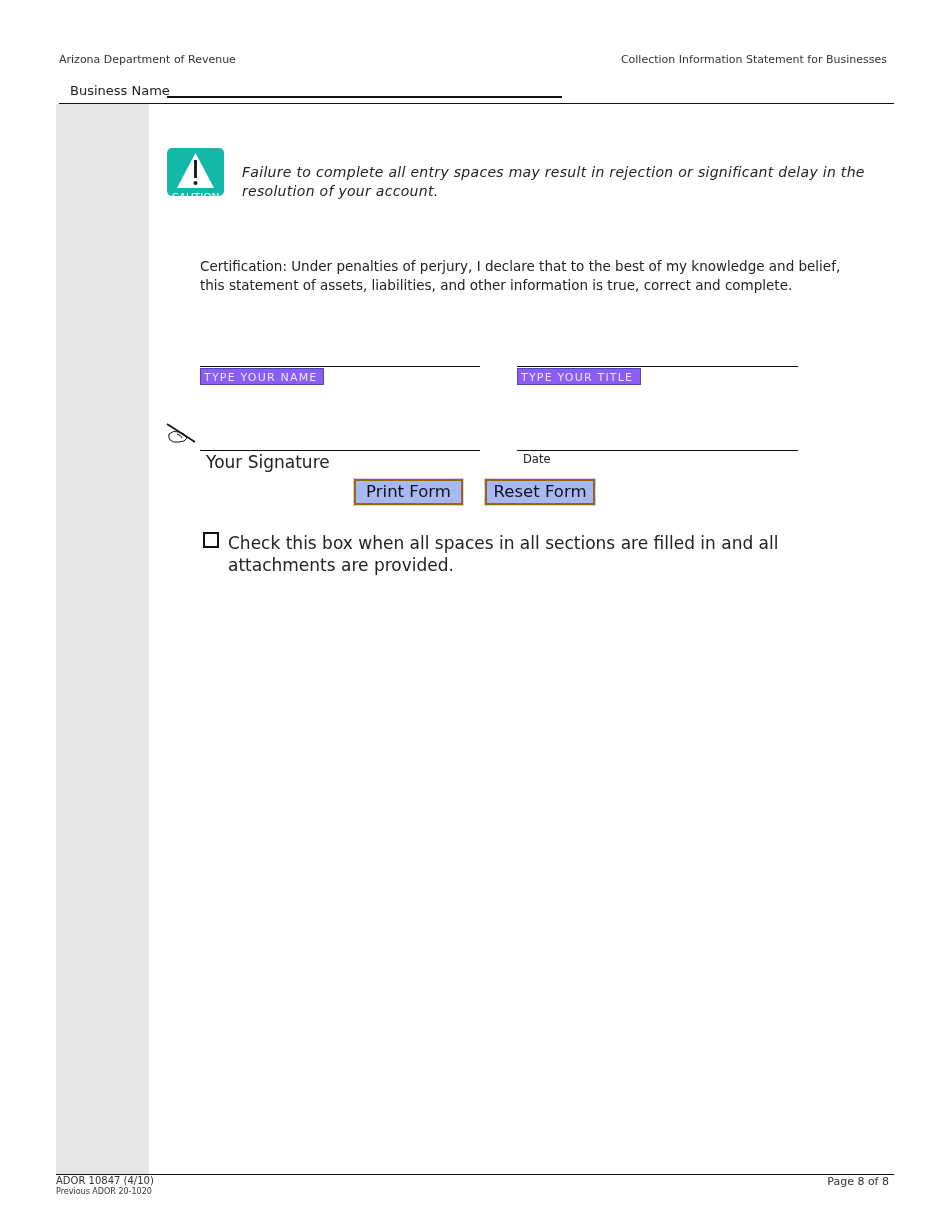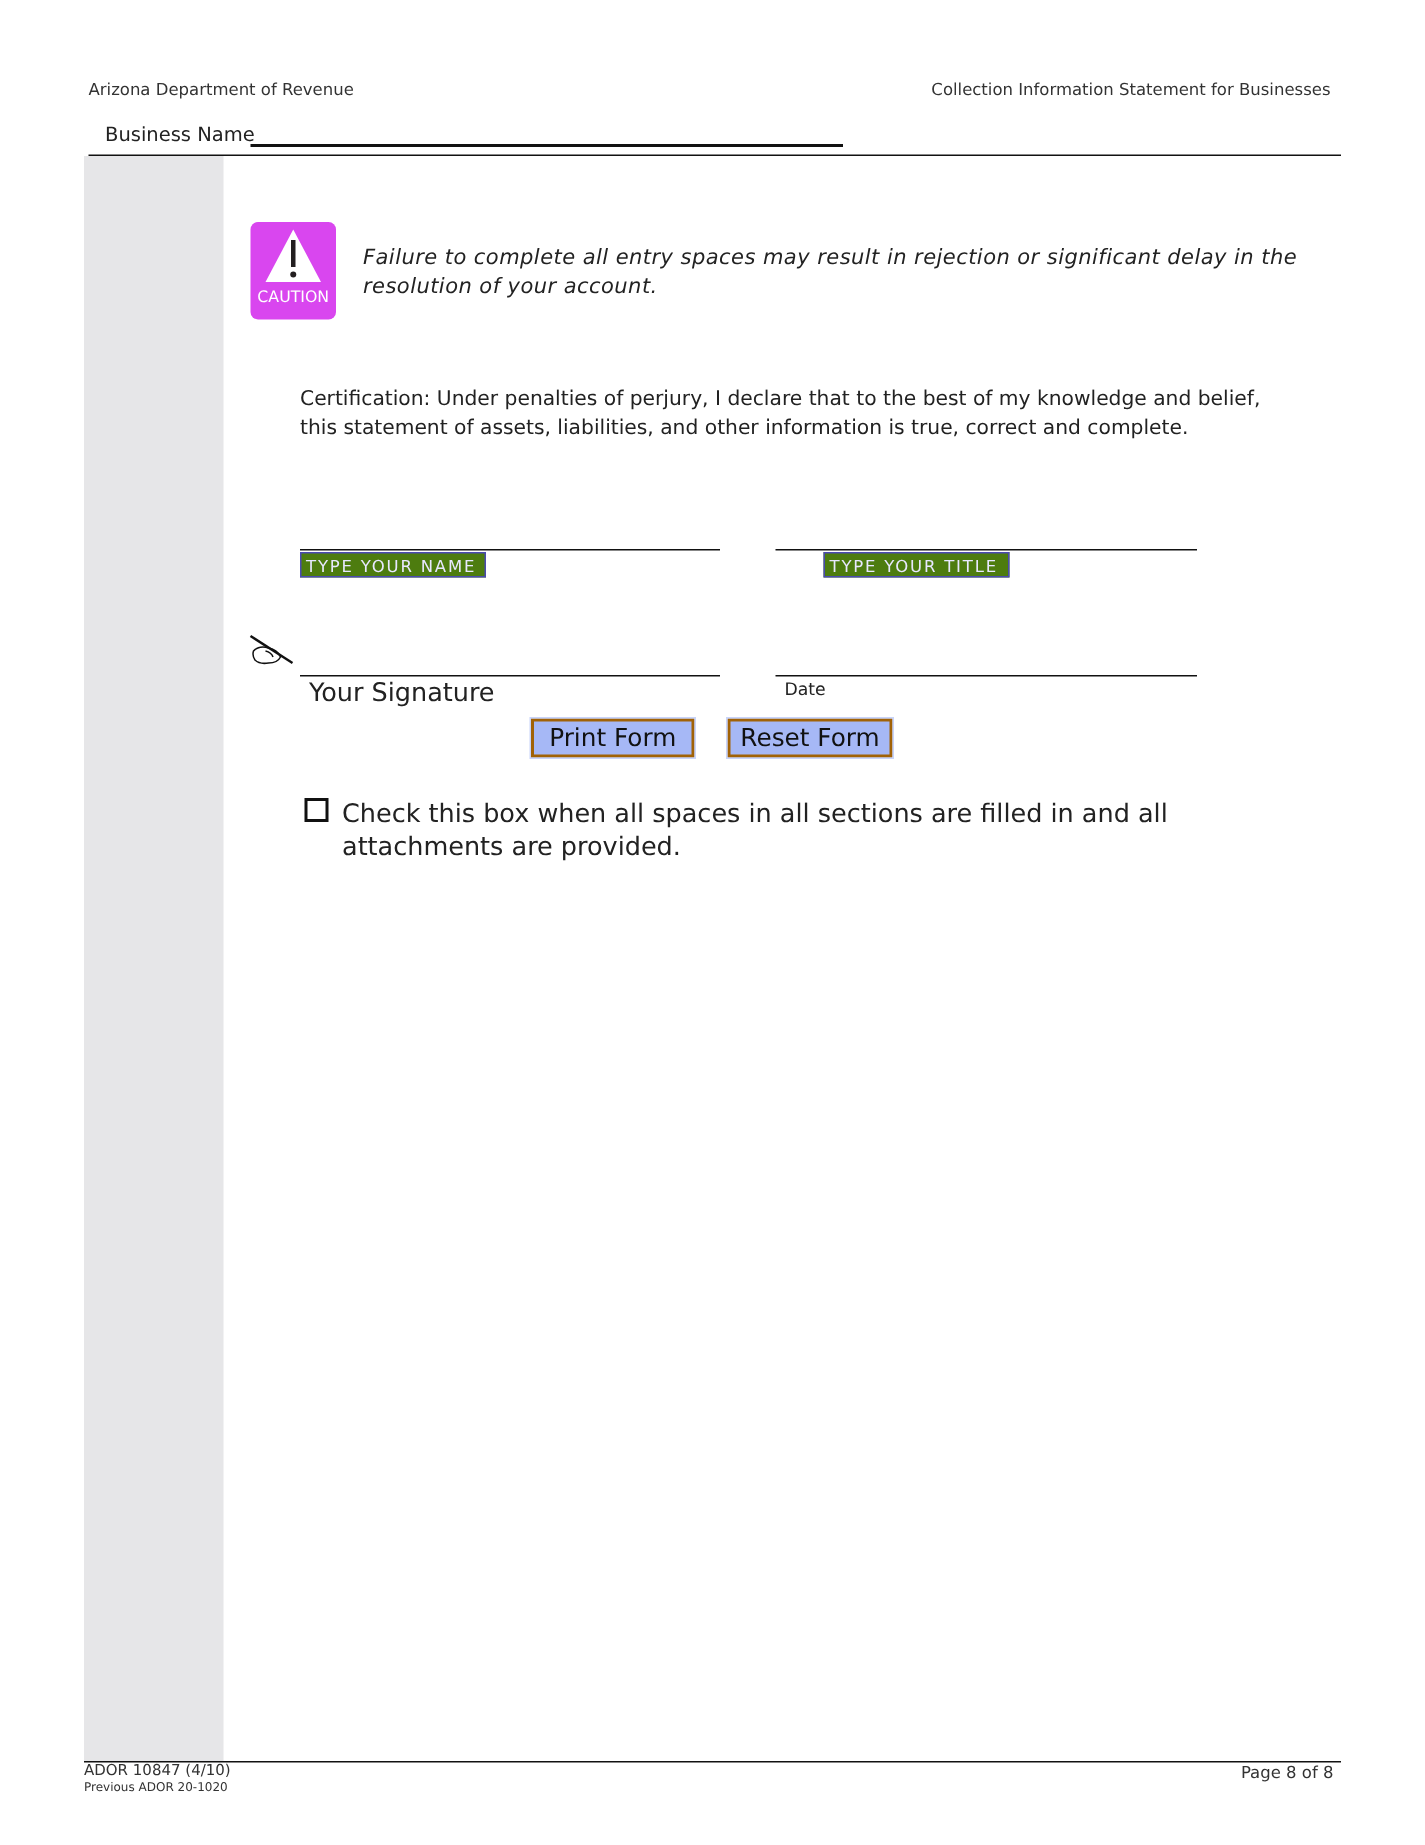--- a/index.html
+++ b/index.html
@@ -10,38 +10,38 @@
   .hdr-right { right:63px; top:53px; font-size:11px; color:#333; }
   .bn-label { left:70px; top:83px; font-size:13px; color:#222; }
   .bn-line { left:167px; top:96px; width:395px; height:0; border-top:2px solid #111; }
   .top-rule { left:59px; top:103px; width:835px; height:0; border-top:1px solid #111; }
   .sidebar { left:56px; top:104px; width:93px; height:1070px; background:#e6e6e8; }
   .bot-rule { left:56px; top:1174px; width:838px; height:0; border-top:1px solid #111; }
   .ftr-left1 { left:56px; top:1175px; font-size:10px; color:#333; }
   .ftr-left2 { left:56px; top:1187px; font-size:8px; color:#333; }
   .ftr-right { right:61px; top:1175px; font-size:11px; color:#333; }
 
-  .caution { left:167px; top:148px; width:57px; height:65px; background:#d946ef; border-radius:5px; }
+  .caution { left:167px; top:148px; width:57px; height:48px; background:#14b8a6; border-radius:5px; }
   .caution svg { display:block; }
   .caution-text { left:242px; top:163px; width:640px; font-size:14px; font-style:italic;
                   color:#222; line-height:19px; letter-spacing:0.3px; }
 
   .cert { left:200px; top:257px; width:660px; font-size:13.5px; line-height:19px; color:#222; }
 
   .line { height:0; border-top:1px solid #111; }
   .ln-name { left:200px; top:366px; width:280px; }
   .ln-title { left:517px; top:366px; width:281px; }
   .ln-sig { left:200px; top:450px; width:280px; }
   .ln-date { left:517px; top:450px; width:281px; }
 
-  .field { height:17px; background:#4d7c0f; border:1px solid #4a4ab0; color:#e8e8ff;
+  .field { height:17px; background:#8b5cf6; border:1px solid #4a4ab0; color:#e8e8ff;
            font-size:11px; letter-spacing:1.2px; line-height:17px; padding-left:3px;
            box-sizing:border-box; }
   .f-name { left:200px; top:368px; width:124px; }
-  .f-title { left:517px; top:368px; width:124px;margin-left:32px; }
+  .f-title { left:517px; top:368px; width:124px; }
 
   .pen { left:165px; top:420px; width:32px; height:28px; }
   .lbl-sig { left:206px; top:452px; font-size:17px; color:#222; }
   .lbl-date { left:523px; top:452px; font-size:11.5px; color:#222; }
 
   .btn { height:26px; background:#a6b8f6; border:2px solid #a16207; outline:1px solid #c8d4fa;
          font-family:"DejaVu Sans", sans-serif; font-size:16.5px; color:#111; padding:0 6px;
          box-sizing:border-box; line-height:22px; cursor:pointer; text-align:center; }
   .btn-print { left:354px; top:479px; width:109px; }
   .btn-reset { left:485px; top:479px; width:110px; }

